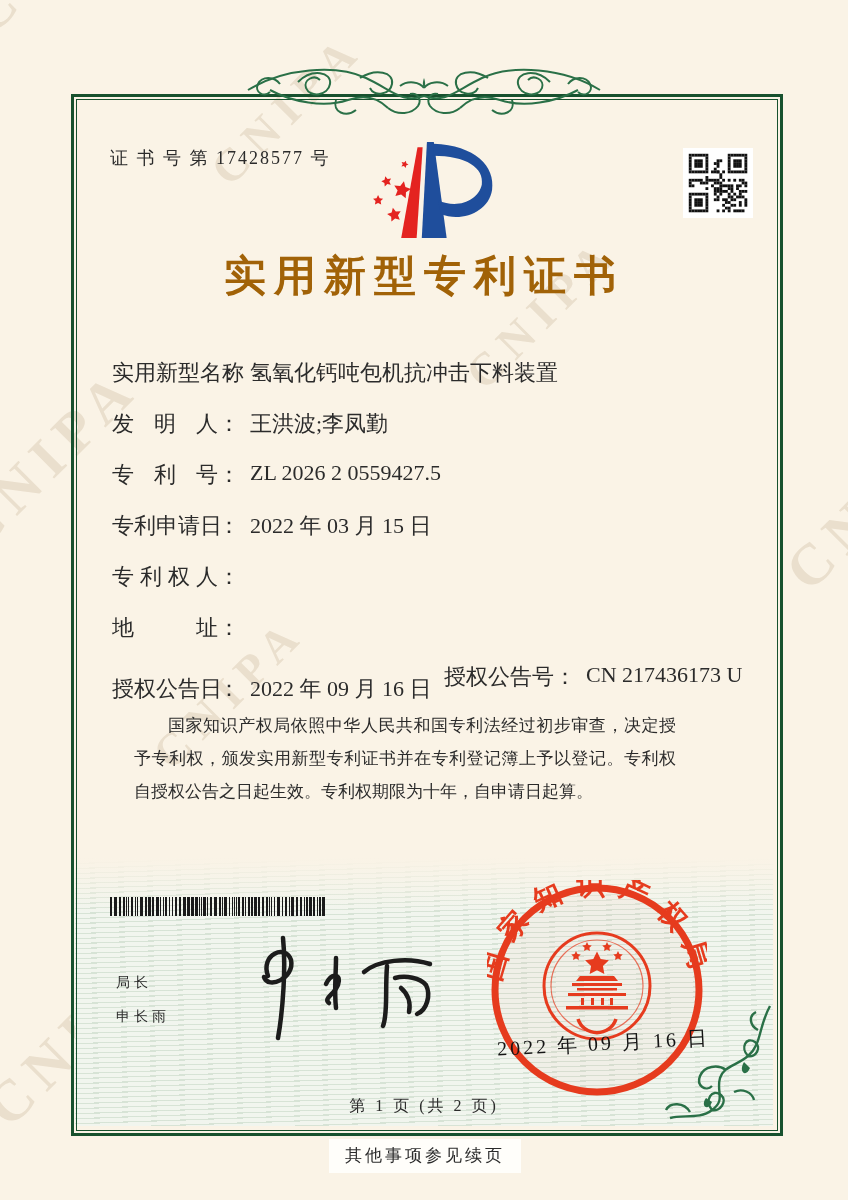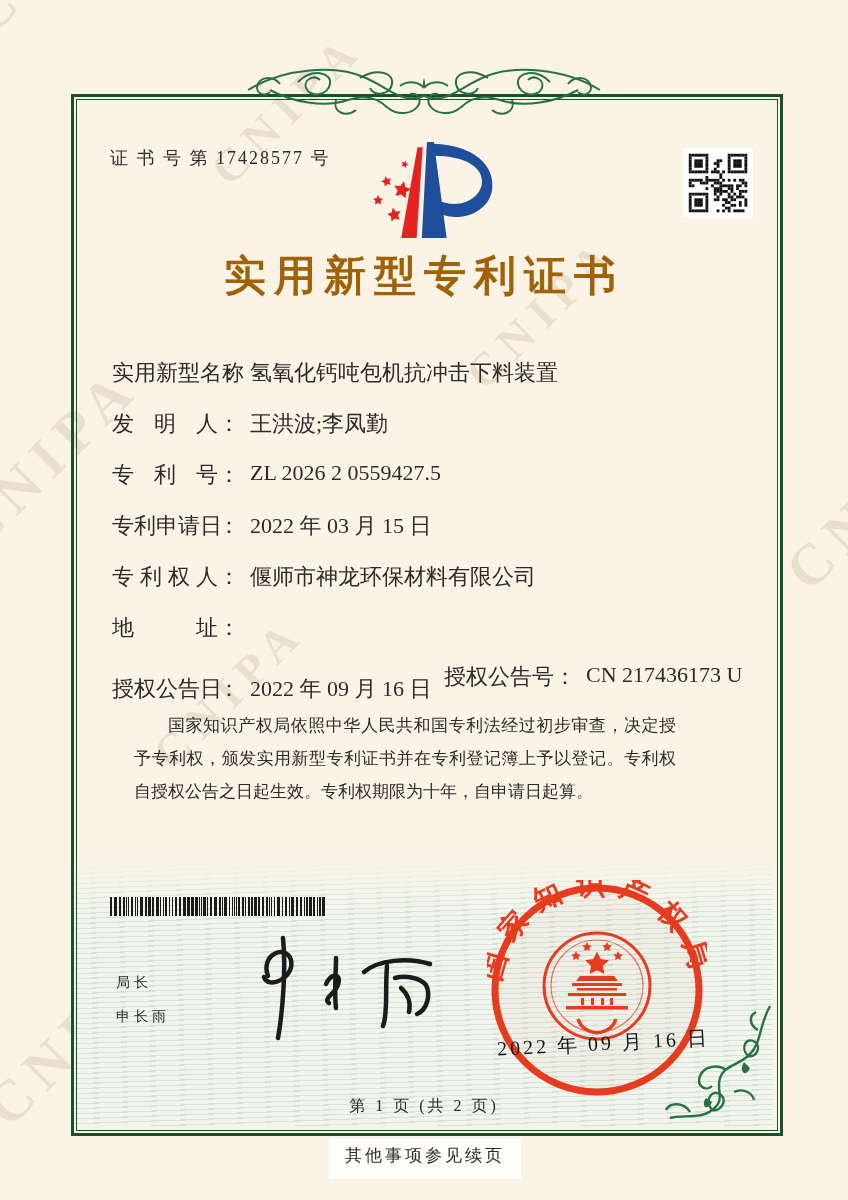--- a/index.html
+++ b/index.html
@@ -41,21 +41,21 @@
   #barcode{left:110px;top:897px;z-index:3;}
   
   #signer{left:116px;top:966px;z-index:3;font-size:14px;line-height:34px;letter-spacing:4px;}
   #signature{left:238px;top:932px;z-index:3;}
   
   #seal{left:487px;top:880px;z-index:4;}
   #seal-date{left:497px;top:1030px;z-index:5;font-size:20px;letter-spacing:3px;color:#151515;
              transform:rotate(-3deg);white-space:nowrap;}
   
   #page-info{left:71px;top:1096px;width:706px;text-align:center;font-size:16px;letter-spacing:3px;z-index:3;}
-  #cont-note{left:329px;top:1139px;width:192px;height:40px;line-height:34px;background:#fffefa;
+  #cont-note{left:329px;top:1139px;width:192px;height:34px;line-height:34px;background:#fffefa;
              text-align:center;font-size:17px;letter-spacing:3px;z-index:3;}
   
   #top-flourish{left:240px;top:60px;z-index:3;}
   #corner-flourish{left:660px;top:1000px;z-index:3;}
 </style>
 </head>
 <body>
 
 <div class="wm" style="left:-46px;top:0px">CNIPA</div>
 <div class="wm" style="left:712px;top:-30px">CNIPA</div>
@@ -326,21 +326,20 @@
   <span class="fvalue">ZL 2026 2 0559427.5</span>
 </div>
 <div class="field-row" style="top:511px">
   <span class="flabel">专利申请日</span>
     <span class="colon">：</span>
   <span class="fvalue">2022 年 03 月 15 日</span>
 </div>
 <div class="field-row" style="top:562px">
   <span class="flabel">专利权人</span>
     <span class="colon">：</span>
-  <span class="fvalue">偃师市神龙环保材料有限公司</span>
 </div>
 <div class="field-row" style="top:613px">
   <span class="flabel">地址</span>
     <span class="colon">：</span>
 </div>
 <div class="field-row" style="top:662px">
   <span class="pair1">
     <span class="flabel">授权公告日</span>
       <span class="colon">：</span>
     <span class="fvalue">2022 年 09 月 16 日</span>

